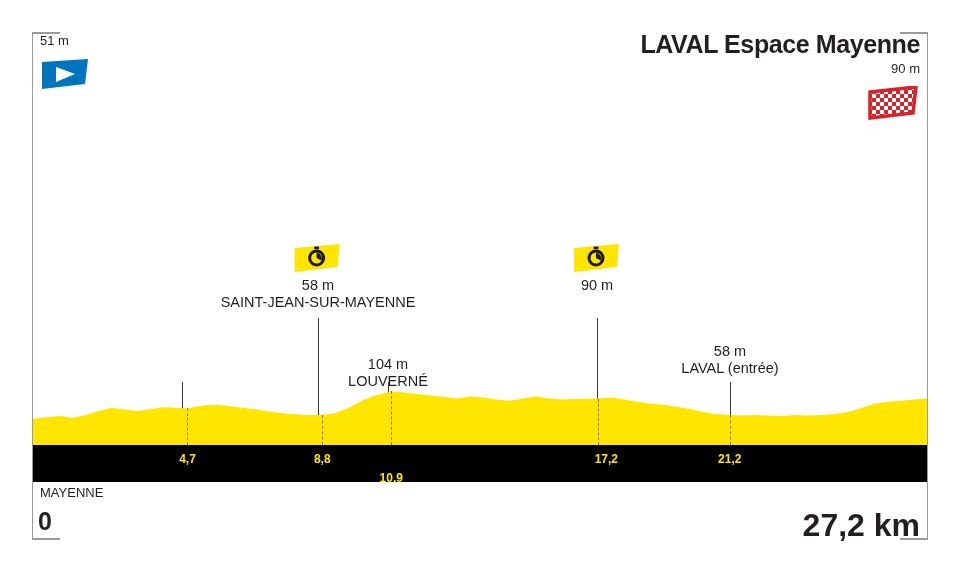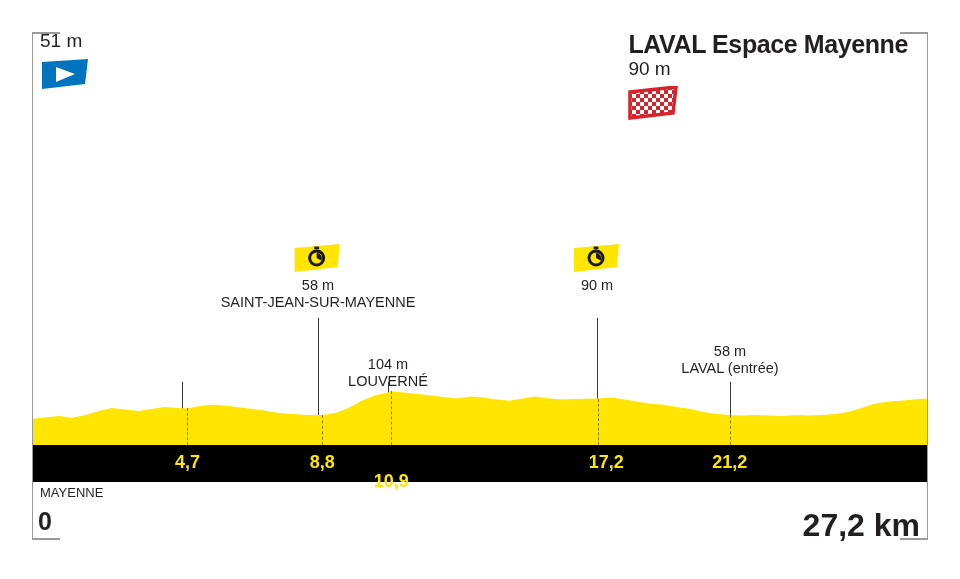--- a/index.html
+++ b/index.html
@@ -38,32 +38,32 @@
   #frame-top-right { left: 900px; top: 32px;  width: 28px; }
   #frame-bot-left  { left: 32px;  top: 538px; width: 28px; }
   #frame-bot-right { left: 900px; top: 538px; width: 28px; }
 
   
   .endpoint {
     position: absolute;
     top: 30px;
   }
   #start-block { left: 40px;  text-align: left; }
-  #finish-block { right: 52px; }
+  #finish-block { right: 40px; text-align: right; }
 
   .endpoint-name {
     font-size: 25px;
     font-weight: bold;
     letter-spacing: -0.4px;
     line-height: 28px;
     white-space: nowrap;
     color: #231f20;
   }
   .endpoint-alt {
-    font-size: 19px;
+    font-size: 13px;
     font-weight: normal;
     line-height: 22px;
     color: #231f20;
   }
 
   
   .flag {
     margin-top: 6px;
     width: 52px;
     height: 34px;
@@ -135,21 +135,21 @@
     position: absolute;
     left: 33px;
     top: 445px;
     width: 894px;
     height: 37px;
     background: #000000;
   }
   .km-label {
     position: absolute;
     color: #ffe500;
-    font-size: 18px;
+    font-size: 12px;
     font-weight: bold;
     transform: translateX(-50%);
     white-space: nowrap;
   }
 
   
   #region-label {
     position: absolute;
     left: 40px;
     top: 485px;

